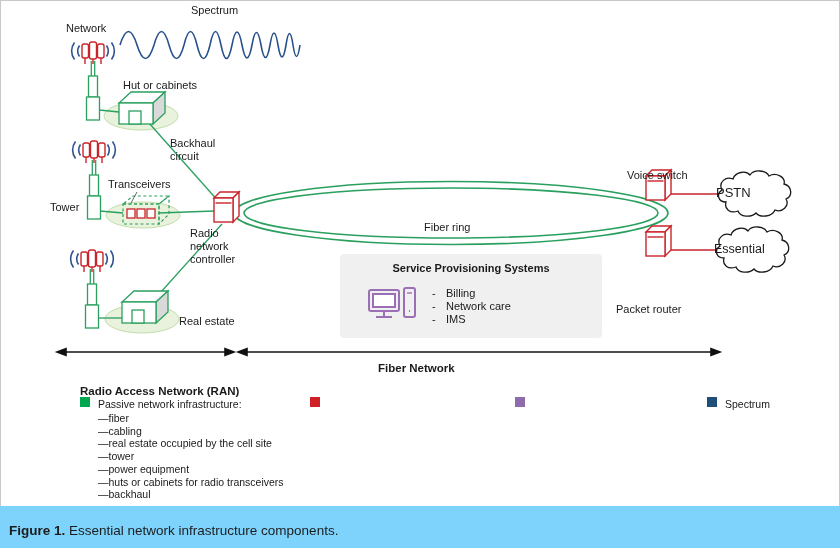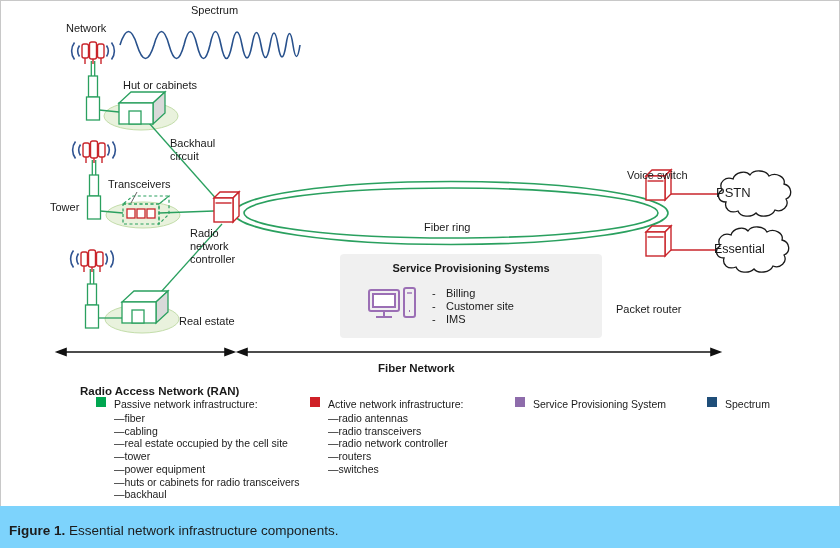--- a/index.html
+++ b/index.html
@@ -177,43 +177,41 @@
       <line x1="42" y1="24" x2="43" y2="24" stroke-width="1.8"></line>
     </g>
   </svg>
   <div class="sp-list">
       <div class="sp-row">
         <span class="sp-dash">-</span>
         <span>Billing</span>
       </div>
       <div class="sp-row">
         <span class="sp-dash">-</span>
-        <span>Customer site</span>
+        <span>Network care</span>
       </div>
       <div class="sp-row">
         <span class="sp-dash">-</span>
         <span>IMS</span>
       </div>
     </div>
 </div>
 
 <div class="lbl bold" style="left:80px;top:362px;font-size:11.5px;margin-top:23px;">Radio Access Network (RAN)</div>
 <div class="lbl bold center" style="left:378px;top:362px;width:200px;font-size:11.5px;">Fiber Network</div>
 
-<div class="legend-col" style="left:96px;">
+<div class="legend-col" style="left:80px;">
   <span class="lg-swatch" style="background: rgb(0, 166, 80);"></span>
   <span><span class="lg-title">Passive network infrastructure:</span><span class="lg-items"><div class="lg-item">—fiber</div><div class="lg-item">—cabling</div><div class="lg-item">—real estate occupied by the cell site</div><div class="lg-item">—tower</div><div class="lg-item">—power equipment</div><div class="lg-item">—huts or cabinets for radio transceivers</div><div class="lg-item">—backhaul</div></span></span>
 </div>
 <div class="legend-col" style="left:310px;">
   <span class="lg-swatch" style="background: rgb(207, 32, 39);"></span>
-  <span><span class="lg-title">Active network infrastructure:</span><span class="lg-items"><div class="lg-item">—radio antennas</div><div class="lg-item">—radio transceivers</div><div class="lg-item">—radio network controller</div><div class="lg-item">—routers</div><div class="lg-item">—switches</div></span></span>
 </div>
 <div class="legend-col" style="left:515px;">
   <span class="lg-swatch" style="background: rgb(142, 108, 171);"></span>
-  <span><span class="lg-title">Service Provisioning System</span><span class="lg-items"></span></span>
 </div>
 <div class="legend-col" style="left:707px;">
   <span class="lg-swatch" style="background: rgb(31, 78, 121);"></span>
   <span><span class="lg-title">Spectrum</span><span class="lg-items"></span></span>
 </div>
 
 <div class="caption-bar">
   <div class="caption-text"><b>Figure 1.</b><span> Essential network infrastructure components.</span></div>
 </div>
 

